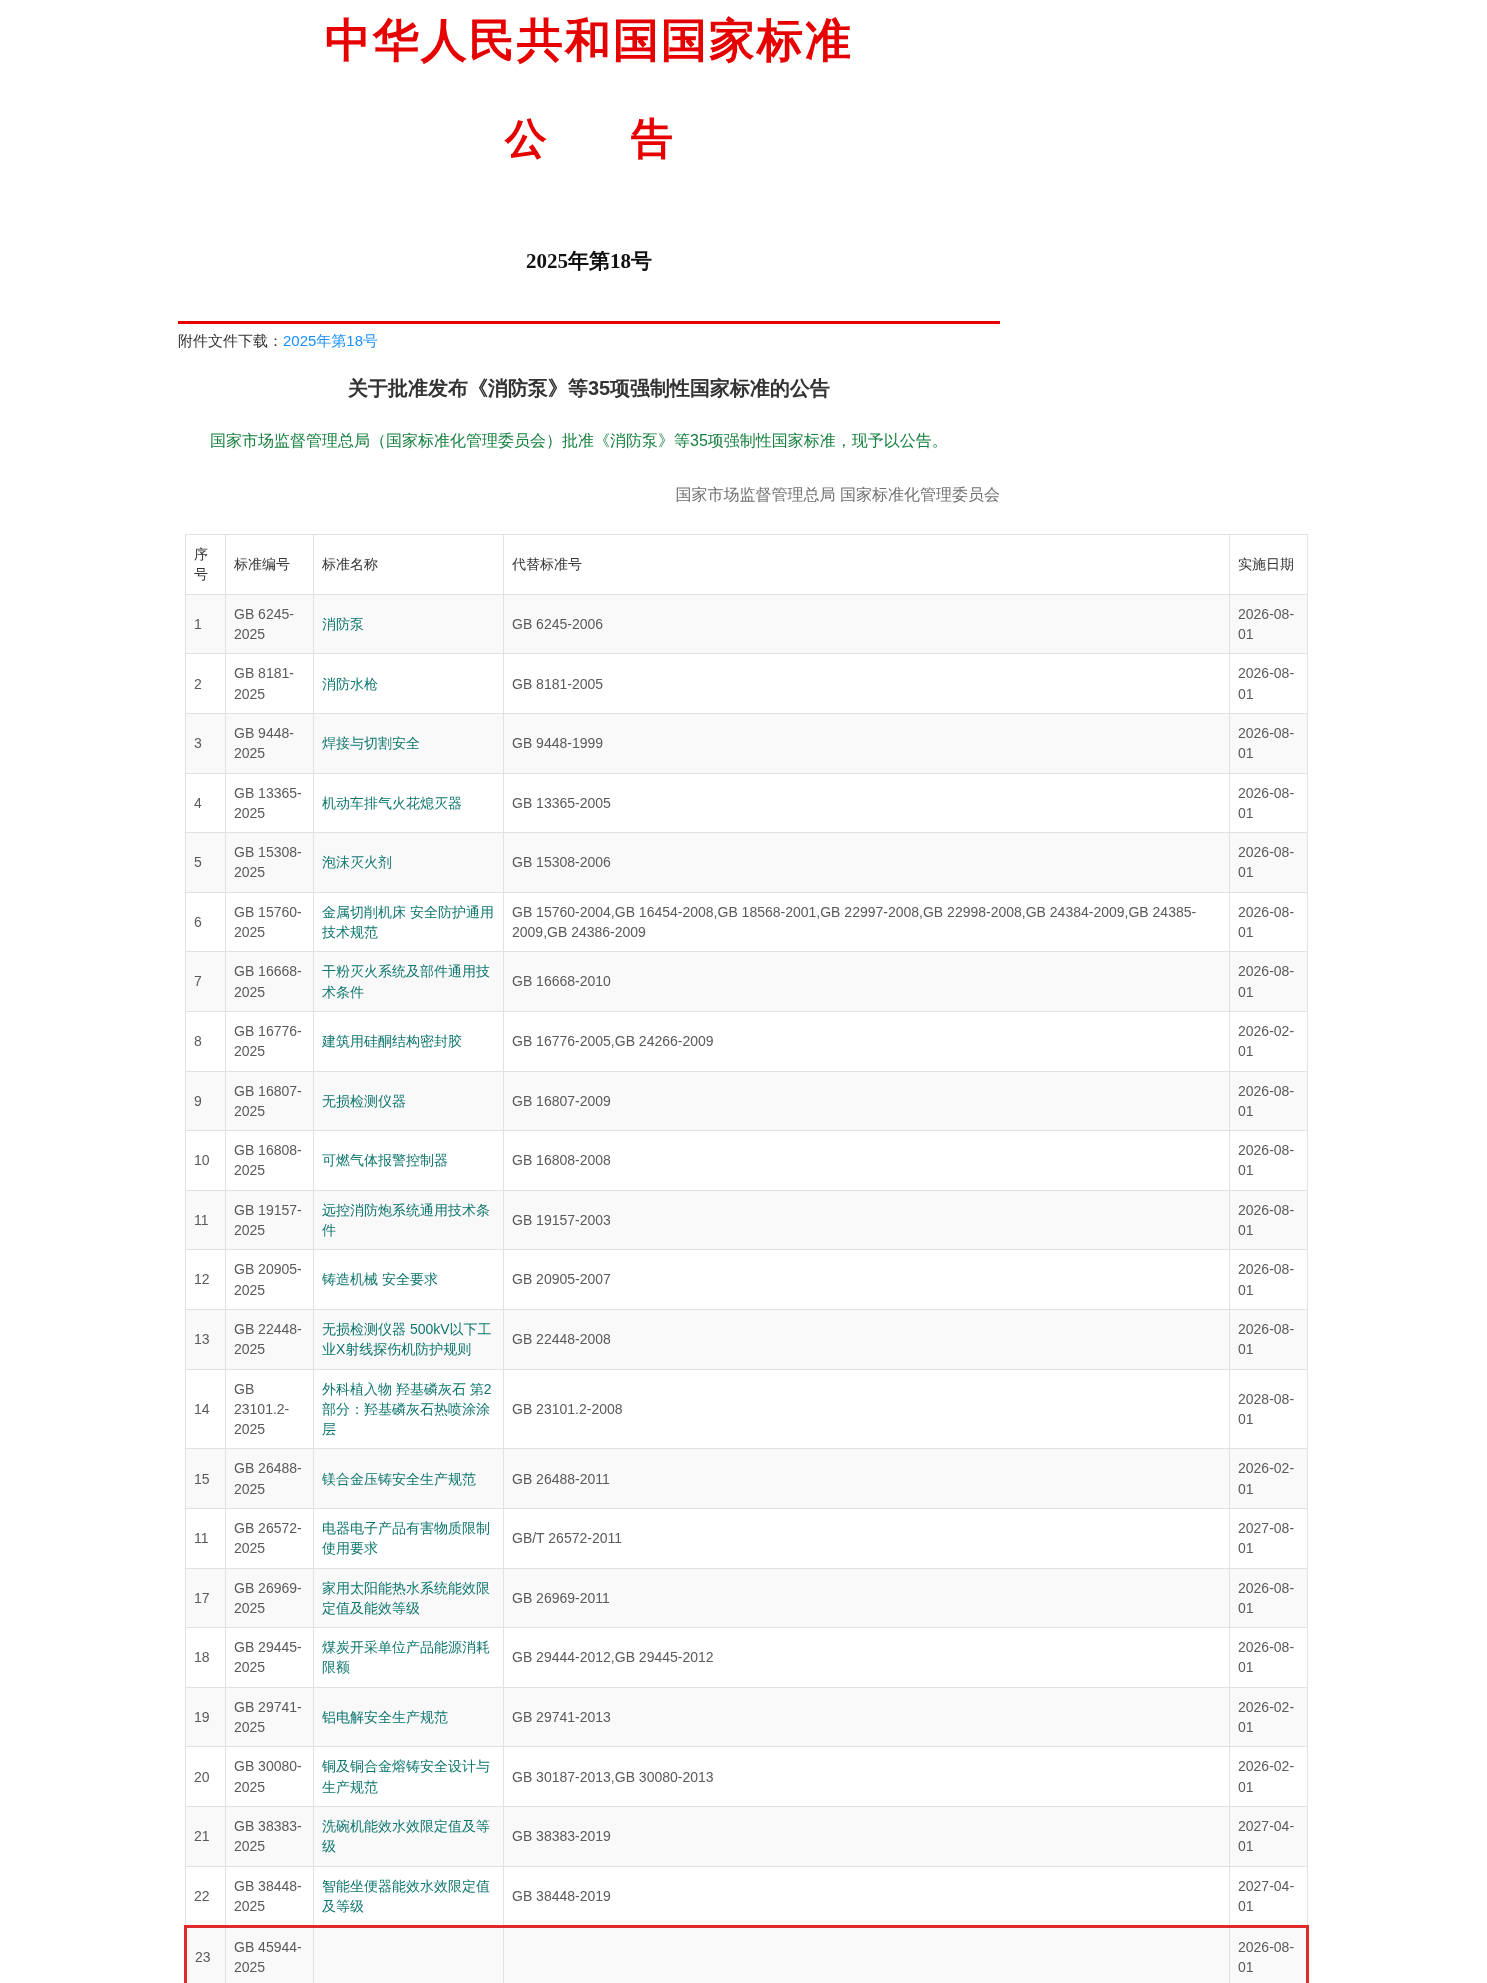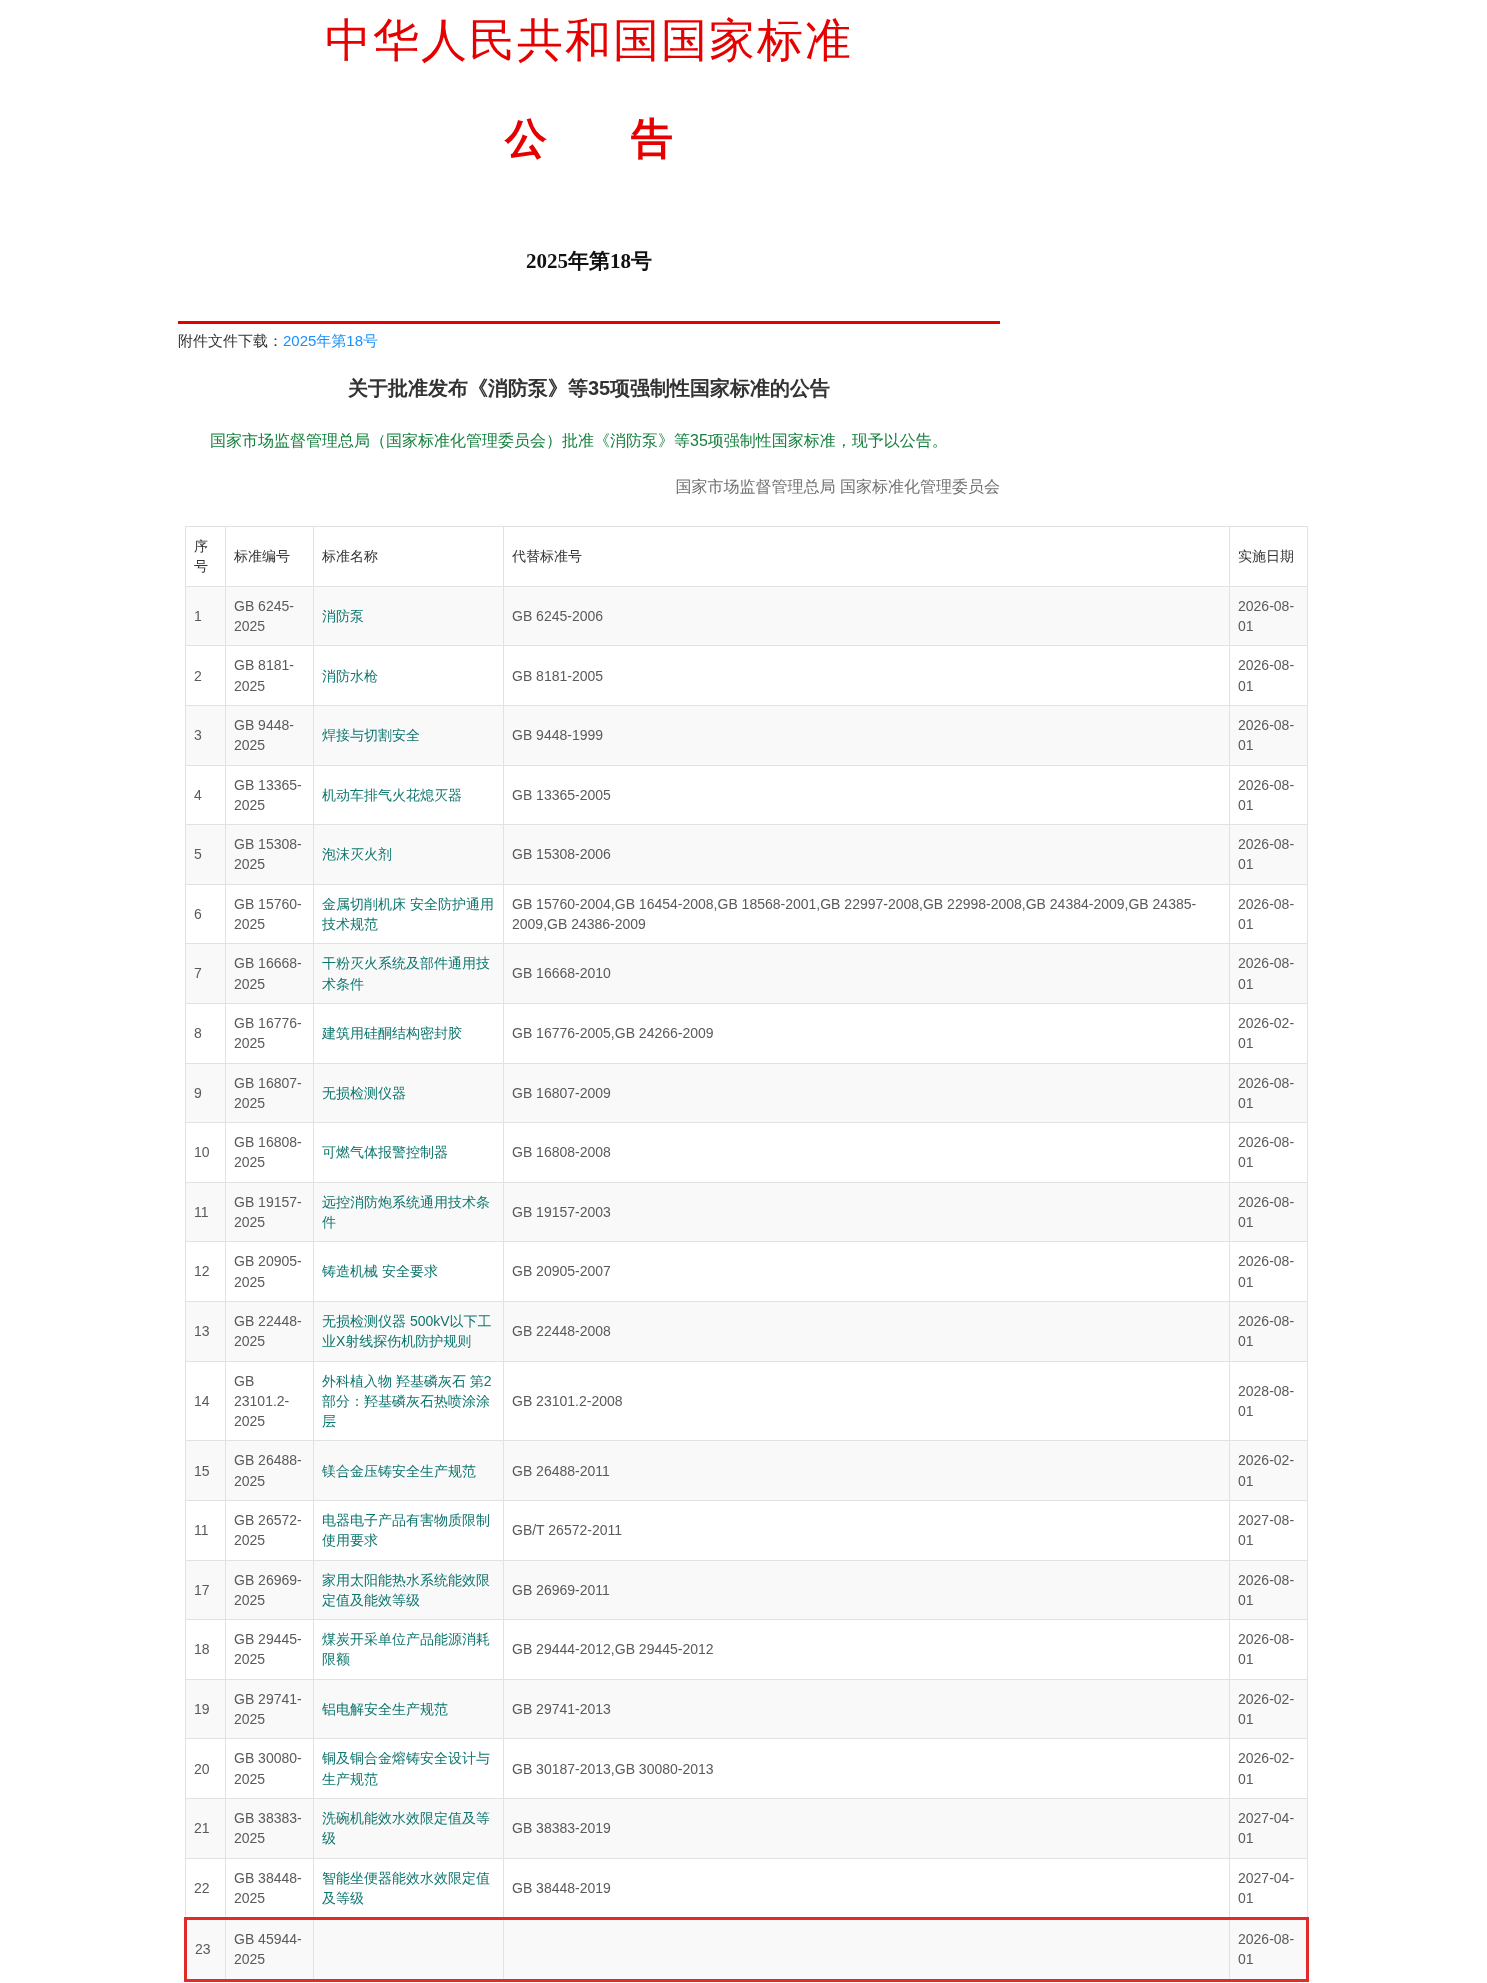--- a/index.html
+++ b/index.html
@@ -9,21 +9,21 @@
     min-height: 1983px;
     font-family: "Liberation Sans", "DejaVu Sans", sans-serif;
     color: #333;
     padding-top: 16px;
   }
   .text-col { margin-left: 178px; width: 822px; }
   .table-col { margin-left: 184px; width: 1122px; }
 
   .main-title {
     font-family: "Liberation Serif", "DejaVu Serif", serif;
-    font-weight: 400;
+    font-weight: 700;
     font-size: 46px;
     line-height: 1.1;
     color: #e60000;
     text-align: center;
     letter-spacing: 2px;
   }
   .subtitle {
     font-family: Liberation Serif, serif;
     font-weight: 700;
     font-size: 42px;
@@ -62,21 +62,21 @@
     text-align: center;
   }
   .announcement-body {
     margin-top: 26px;
     font-size: 16px;
     line-height: 1.6;
     color: #15803d;
     text-indent: 2em;
   }
   .signature {
-    margin-top: 24px;
+    margin-top: 32px;
     font-size: 16px;
     color: #707070;
     text-align: right;
   }
   .publish-date {
     margin-top: 30px;
     font-size: 16px;
     color: #555;
     text-align: right;
     padding-right: 14px;

